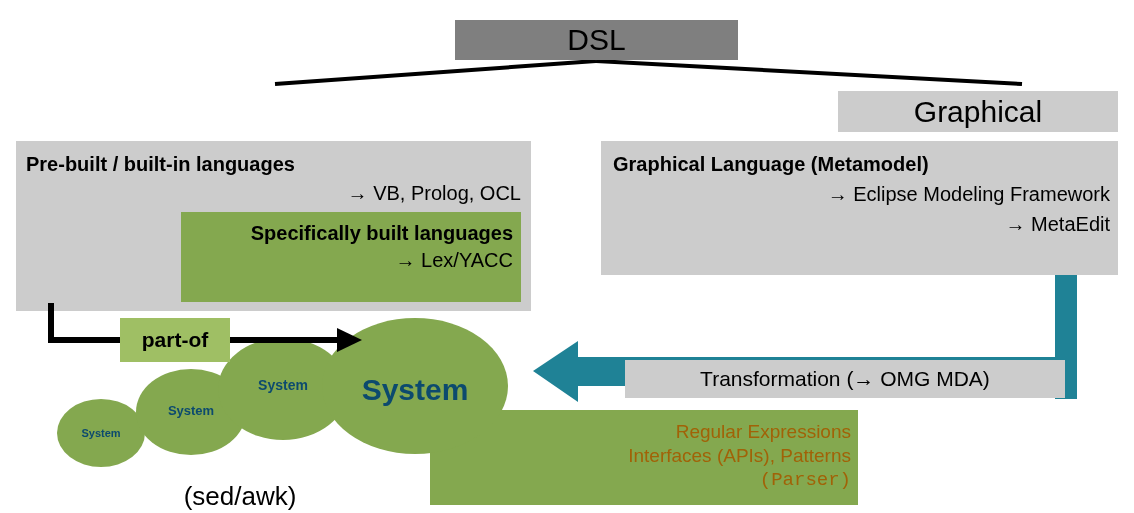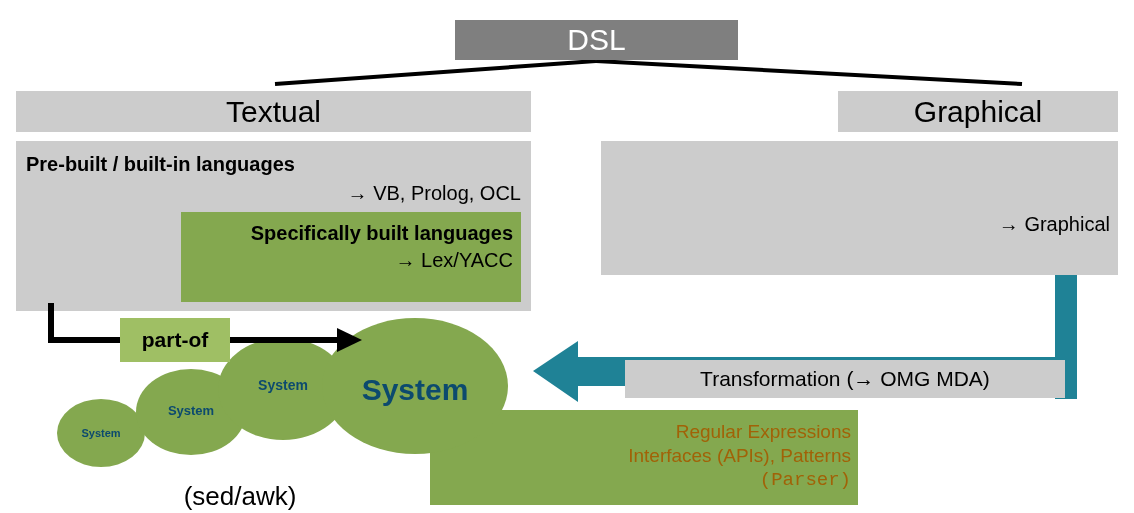--- a/index.html
+++ b/index.html
@@ -29,21 +29,21 @@
     font-size: 30px;
     line-height: 41px;
     text-align: center;
     font-weight: 400;
   }
   .gray-panel {
     background: #cccccc;
   }
   .dsl-box {
     background: #7f7f7f;
-    color: #ffffff;
+    color: #000000;
     font-size: 30px;
     line-height: 40px;
     text-align: center;
     font-weight: 400;
   }
   .green-box {
     background: #84a84f;
   }
   .light-green-box {
     background: #9fbf64;
@@ -119,40 +119,39 @@
 
   <svg class="overlay" viewBox="0 0 1134 513">
     <line x1="596" y1="61" x2="275" y2="84" stroke="#000000" stroke-width="4"></line>
     <line x1="596" y1="61" x2="1022" y2="84" stroke="#000000" stroke-width="4"></line>
   </svg>
 
   <div class="box dsl-box" style="left:455px; top:20px; width:283px; height:40px;">
     <span>DSL</span>
   </div>
 
-  <div class="box gray-header" style="left:16px; top:91px; width:515px; height:41px;">
-    <span>Textual</span>
-  </div>
 
   <div class="box gray-panel" style="left:16px; top:141px; width:515px; height:170px;"></div>
 
   <div class="txt panel-line" style="left:521px; top:181px; transform:translateX(-100%);">→ VB, Prolog, OCL</div>
   <div class="txt panel-line-b" style="left:26px; top:152px;">Pre-built / built-in languages</div>
 
   <div class="box green-box" style="left:181px; top:212px; width:340px; height:90px;"></div>
   <div class="txt panel-line-b" style="left:513px; top:221px; transform:translateX(-100%);">Specifically built languages</div>
   <div class="txt panel-line" style="left:513px; top:248px; transform:translateX(-100%);">→ Lex/YACC</div>
 
   <div class="box gray-header" style="left:838px; top:91px; width:280px; height:41px;">
     <span>Graphical</span>
   </div>
 
   <div class="box gray-panel" style="left:601px; top:141px; width:517px; height:134px;"></div>
 
-  <div class="txt panel-line" style="left:1110px; top:212px; transform:translateX(-100%);">→ Graphical</div>
+  <div class="txt panel-line-b" style="left:613px; top:152px;">Graphical Language (Metamodel)</div>
+  <div class="txt panel-line" style="left:1110px; top:182px; transform:translateX(-100%);">→ Eclipse Modeling Framework</div>
+  <div class="txt panel-line" style="left:1110px; top:212px; transform:translateX(-100%);">→ MetaEdit</div>
 
   <div class="box" style="left:1055px; top:275px; width:22px; height:124px; background:#1f8296;"></div>
 
   <svg class="overlay" viewBox="0 0 1134 513">
     <polygon points="533,371 578,341 578,357 1077,357 1077,386 578,386 578,402" fill="#1f8296"></polygon>
   </svg>
 
   <div class="transform-label" style="left:625px; top:360px; width:440px; height:38px;">
     <span>Transformation (→ OMG MDA)</span>
   </div>

